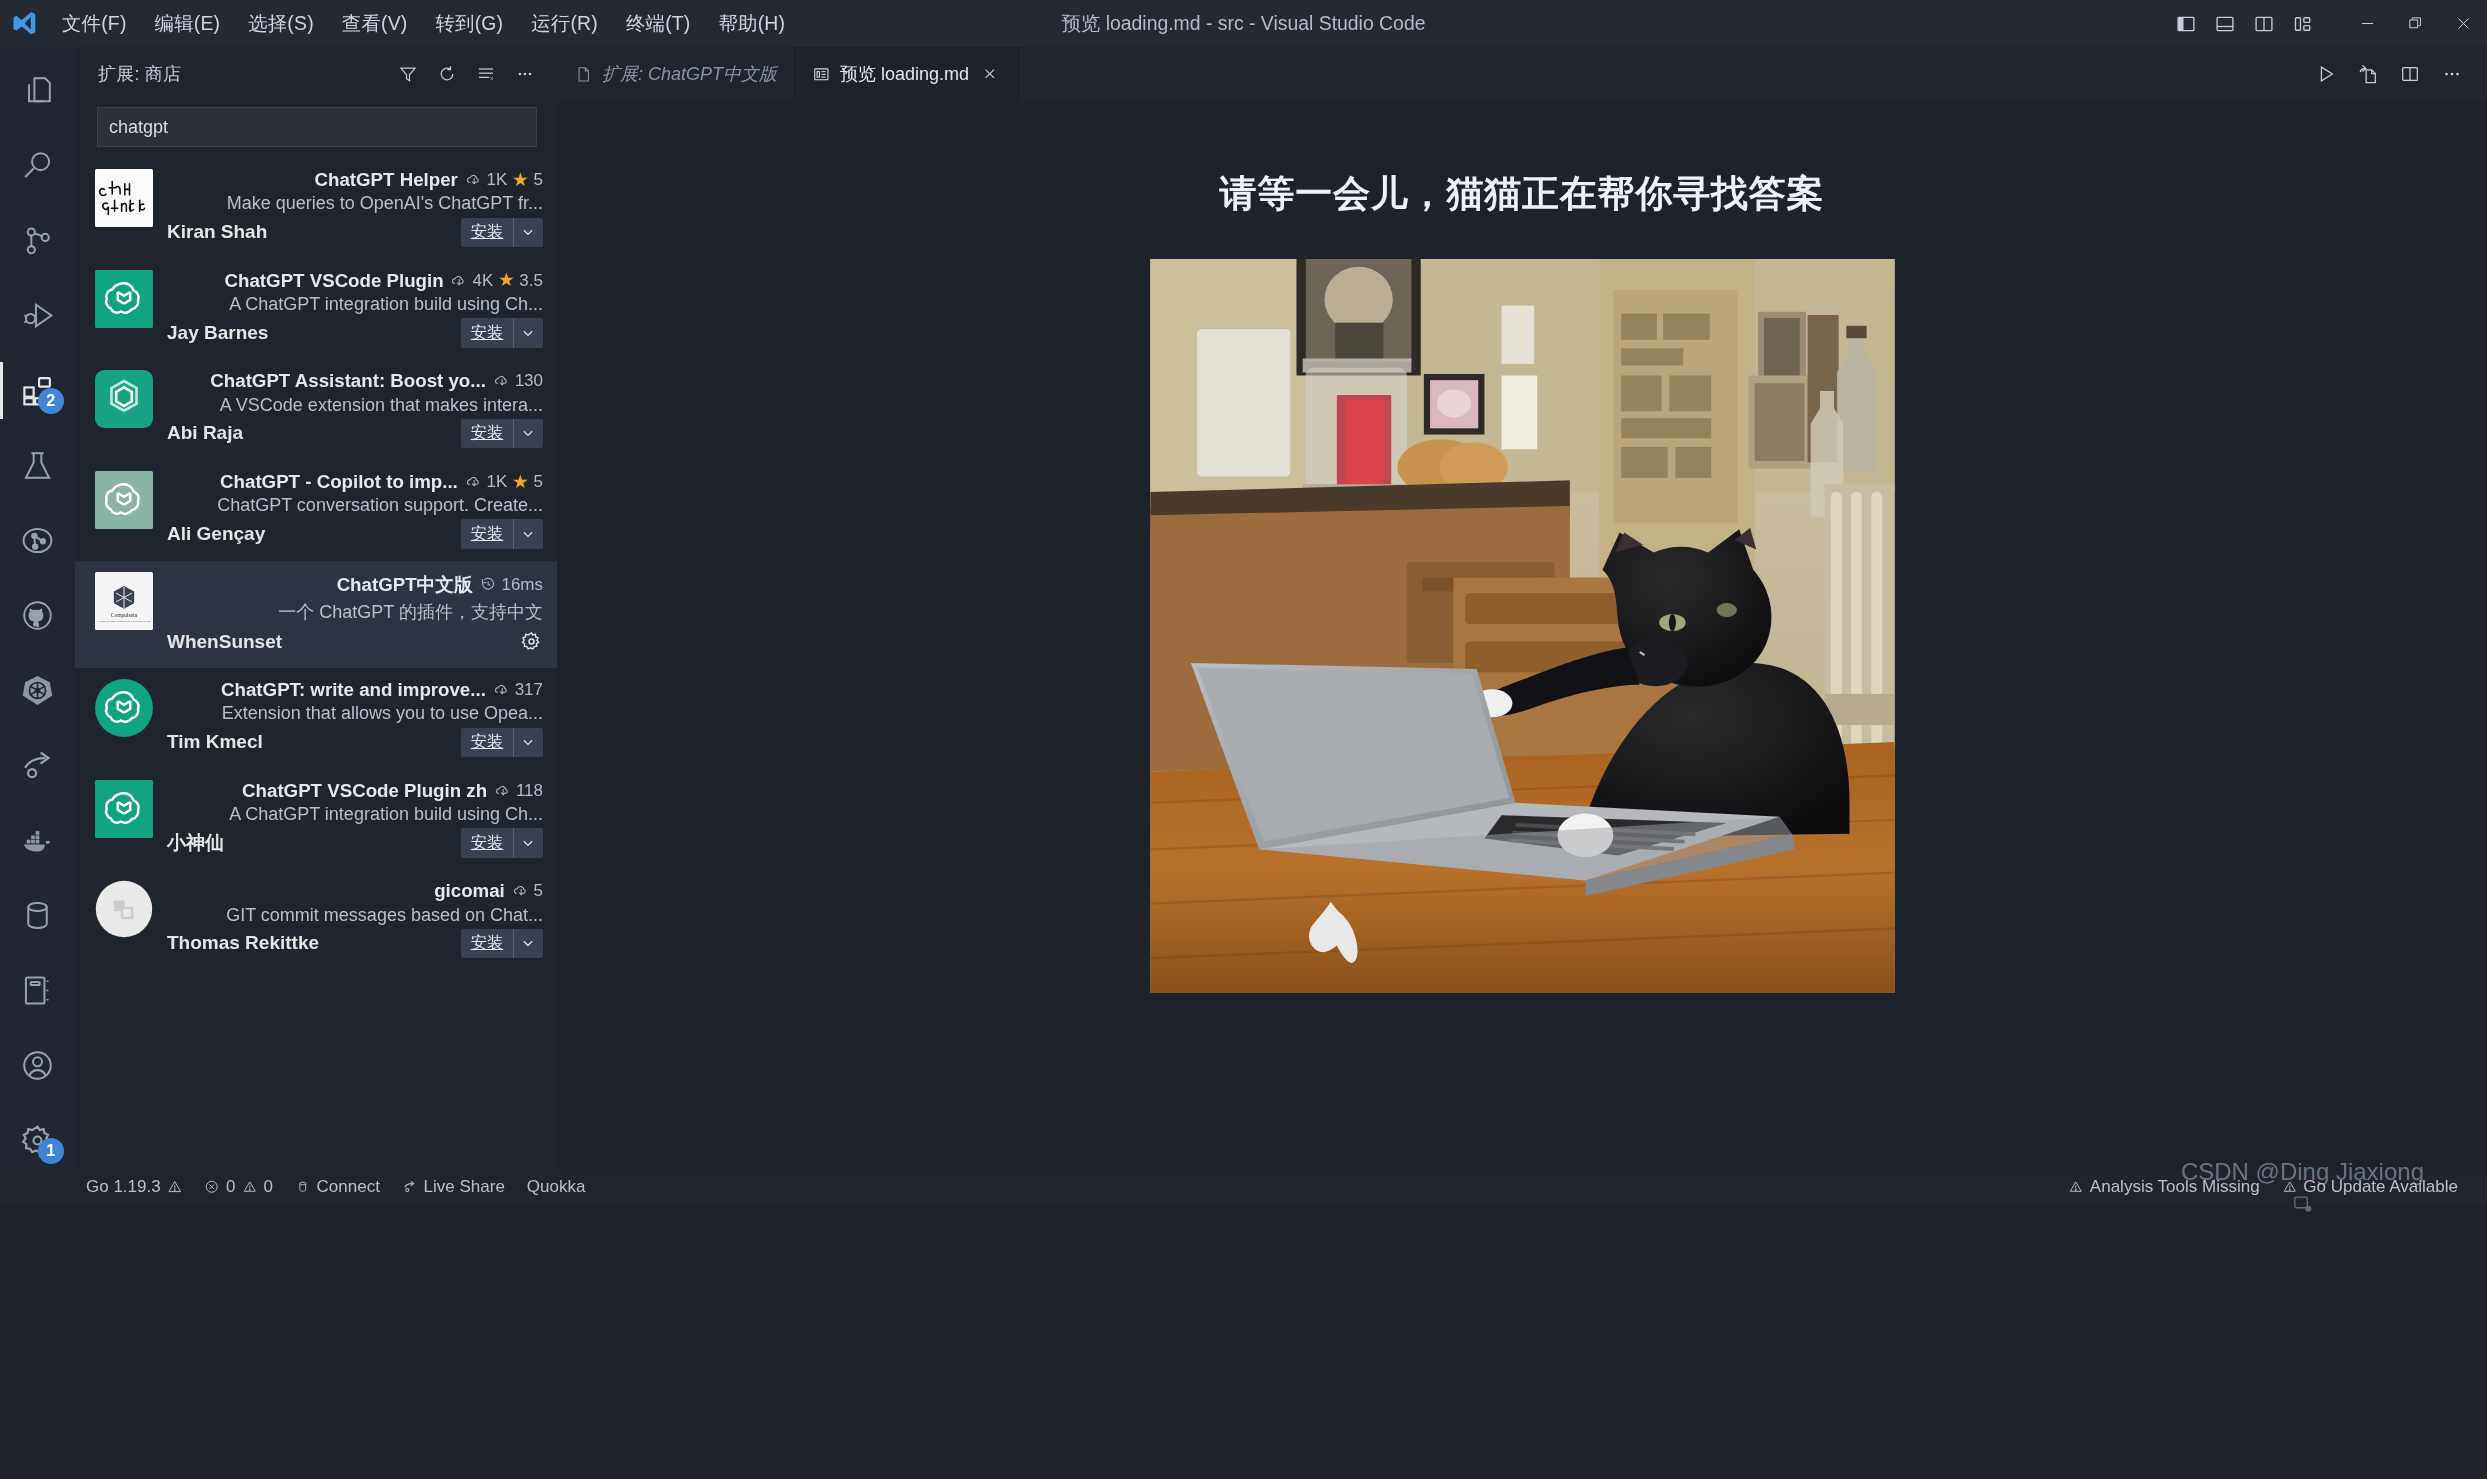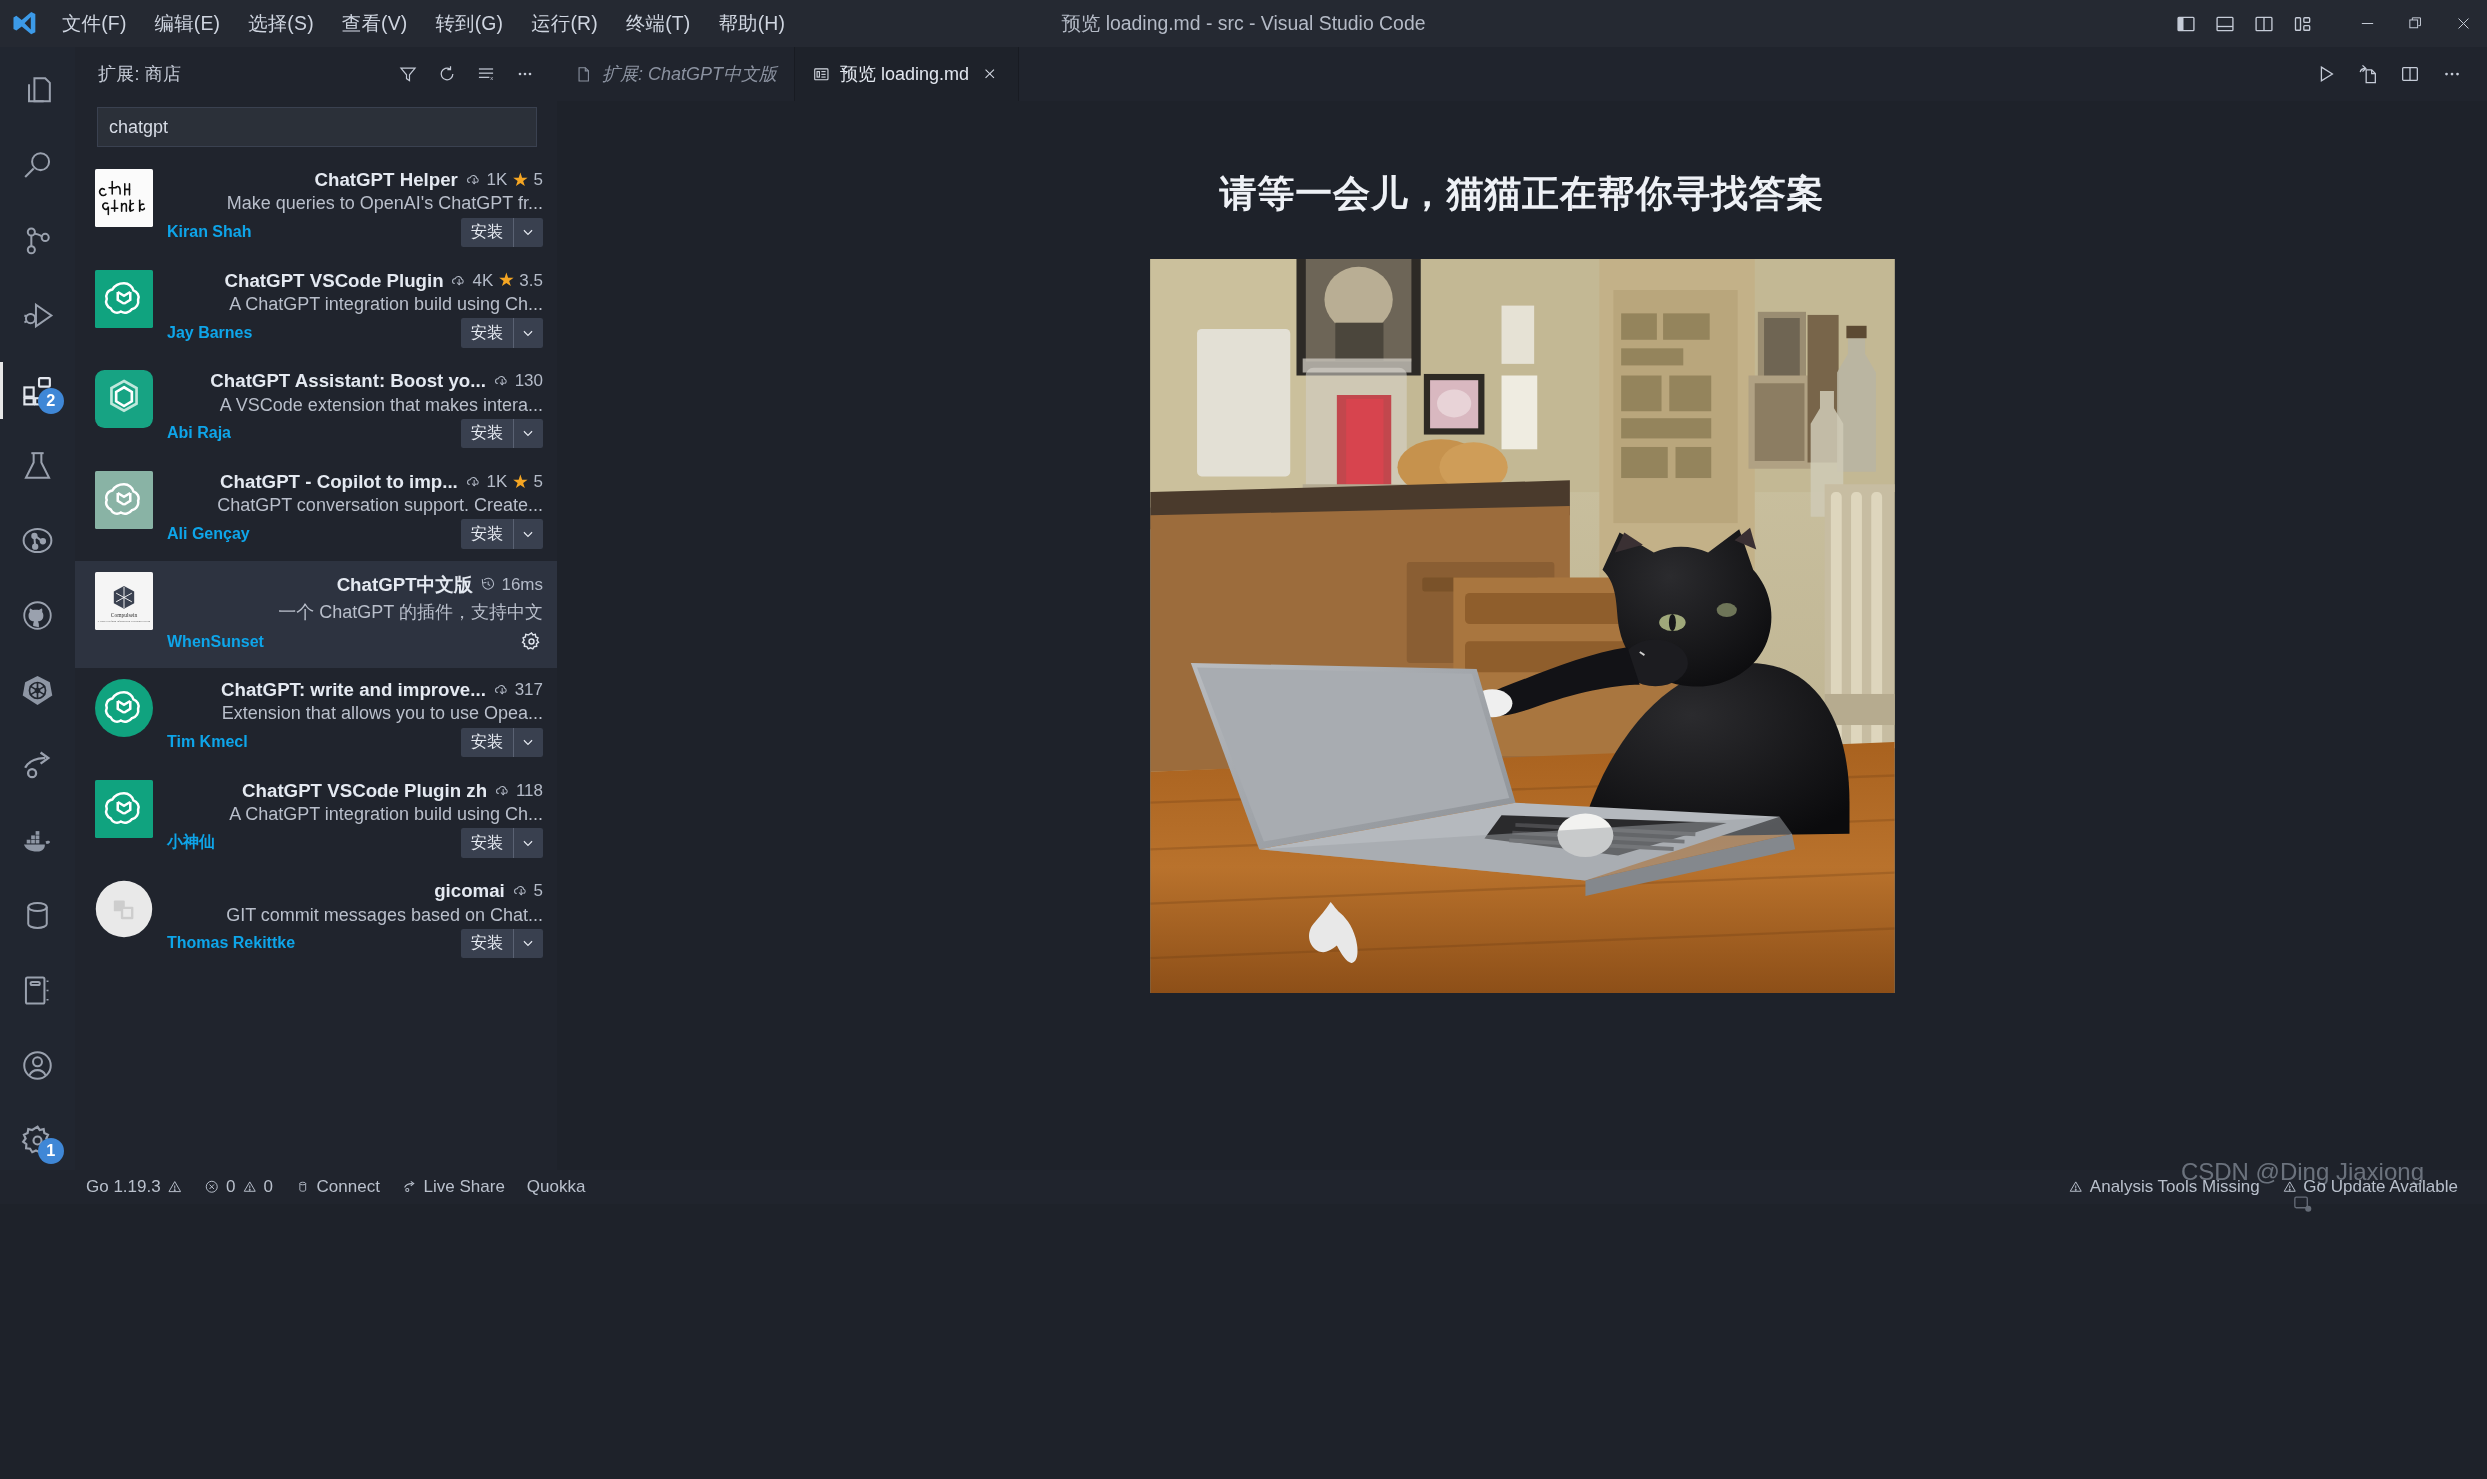--- a/index.html
+++ b/index.html
@@ -85,26 +85,26 @@
     overflow: hidden; text-overflow: ellipsis; flex: 1; min-width:0;
   }
   .ext-meta { display:flex; align-items:center; gap:4.7px; flex-shrink:0; color:#b4bbc8; font-size: 17px; }
   .ext-meta svg { width: 16.3px; height:16.3px; }
   .star { color:#f5a623; font-size: 18.7px; line-height:1; }
   .ext-desc {
     font-size: 18px; color:#b9bfcb; white-space:nowrap; overflow:hidden;
     text-overflow: ellipsis;
   }
   .ext-row3 { display:flex; align-items:center; height: 31px; }
-  .ext-pub { font-size: 16px; color:#0ea5e9; font-weight:600; }
+  .ext-pub { font-size: 19px; color:#e5e5e5; font-weight:600; }
   .install-btn {
     margin-left:auto; display:flex; align-items:stretch; background:#39404f; border-radius:2.3px;
     height: 29.5px; overflow:hidden;
   }
-  .install-btn .lbl { padding: 0 9.3px; font-size: 16.3px; color:#e6eaf1; display:flex; align-items:center; }
+  .install-btn .lbl { padding: 0 9.3px; font-size: 16.3px; color:#e6eaf1; display:flex; align-items:center;text-decoration:underline; }
   .install-btn .sep { width:0.8px; background:#5a6273; }
   .install-btn .chev { padding: 0 7.8px; display:flex; align-items:center; }
   .install-btn .chev svg { width:14px; height:14px; }
   .gear-btn { margin-left:auto; display:flex; align-items:center; }
   .gear-btn svg { width: 23px; height: 23px; }
 
   
   .editor-area { flex: 1; display:flex; flex-direction:column; min-width:0; background:#1e222a; }
   .tabsbar { height: 54px; background:#20242d; display:flex; align-items:stretch; }
   .tab {

